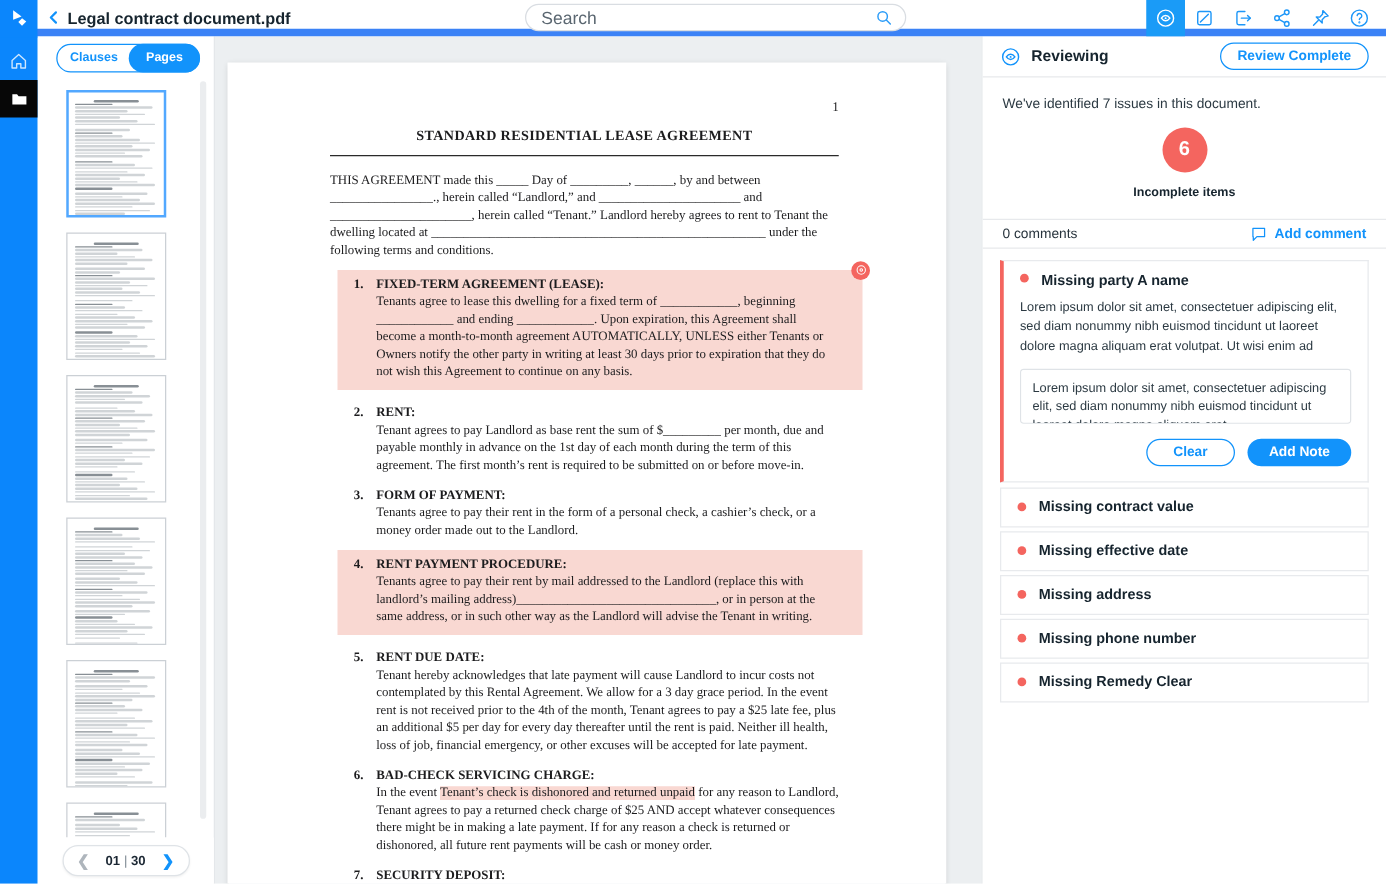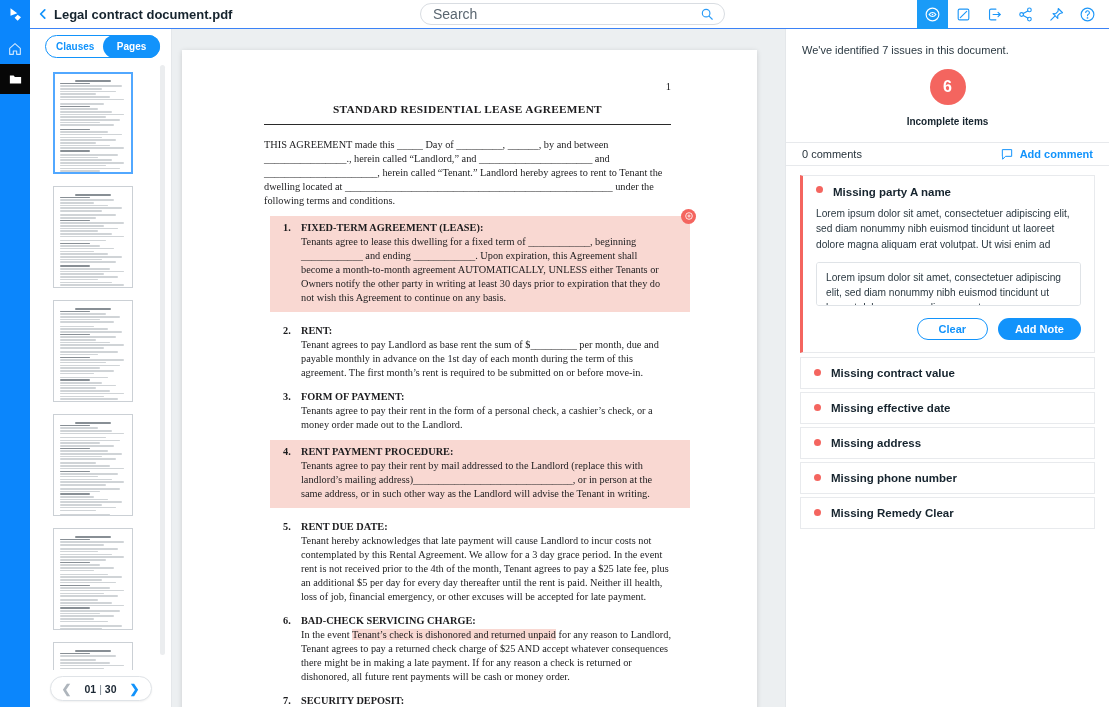--- a/index.html
+++ b/index.html
@@ -2,21 +2,21 @@
 <html><head>
 <meta charset="utf-8">
 <style>
   * { margin:0; padding:0; box-sizing:border-box; }
   html,body { width:1109px; height:707px; overflow:hidden; background:#fff;
     font-family:"Liberation Sans", sans-serif; }
   .app { position:relative; width:1109px; height:707px; }
 
   
   .topbar { position:absolute; left:0; top:0; right:0; height:29px; background:#fff;
-    border-bottom:1px solid #3b82f6; z-index:5; }
+    border-bottom:6px solid #3b82f6; z-index:5; }
   .logo { position:absolute; left:0; top:0; width:30px; height:30px; background:#0B86FC;
     display:flex; align-items:center; justify-content:center; z-index:6; }
   .back-btn { position:absolute; left:36px; top:5px; width:16px; height:18px; color:#1293FB;
     display:flex; align-items:center; cursor:pointer; }
   .doc-title { position:absolute; left:54px; top:7px; font-size:13px; font-weight:bold; color:#16242E; }
   .search { position:absolute; left:420px; top:3px; width:305px; height:22px; border:1px solid #D9DDE2;
     border-radius:12px; display:flex; align-items:center; padding:0 10px 0 12px; background:#fff; }
   .search input { flex:1; border:none; outline:none; font-size:14px; color:#3c4650;
     font-family:"Liberation Sans",sans-serif; background:transparent; }
   .search input::placeholder { color:#5a6670; opacity:1; }
@@ -456,20 +456,31 @@
             </div>
             <div class="sec">
               <span class="num">7.</span>
               <span class="body"><b>SECURITY DEPOSIT:</b>Tenants hereby agree to pay a security deposit of $_______ to be refunded upon vacating, returning the keys to the Landlord and termination of this contract according to other terms herein agreed.  This deposit will be held to cover any possible damage to the property.  No interest will be paid on this money and in no case will it be applied to back or future rent.  It will be held intact by Landlord until at least thirty (30) working days after Tenants have vacated the property.  At that time Landlord will inspect the premises thoroughly and assess any damages and/or needed repairs.  This deposit money minus any necessary charges for missing/dead light bulbs, repairs, cleaning, etc., will then be returned to Tenant with a written explanation of deductions, within 60 days after they have vacated the property.</span>
             </div>
           </div>
       </div>
     </div>
 
     <div class="review">
+      <div class="rp-header">
+        <span class="eyeicon">
+          <svg viewBox="0 0 24 24" stroke-linecap="round">
+              <circle cx="12" cy="12" r="9"></circle>
+              <path d="M7.2 12c1.3-1.9 2.9-2.9 4.8-2.9s3.5 1 4.8 2.9c-1.3 1.9-2.9 2.9-4.8 2.9s-3.5-1-4.8-2.9z"></path>
+              <circle cx="12" cy="12" r="1.1" fill="#1293FB" stroke="none"></circle>
+            </svg>
+        </span>
+        <span class="rp-title">Reviewing</span>
+        <button class="btn-outline">Review Complete</button>
+      </div>
       <div class="summary">
         <div class="sum-t">We've identified 7 issues in this document.</div>
         <div class="circle-wrap">
           <div class="count-circle">6</div>
           <div class="count-label">Incomplete items</div>
         </div>
       </div>
       <div class="comments-bar">
         <span class="cm-count">0 comments</span>
         <span class="cm-add">

